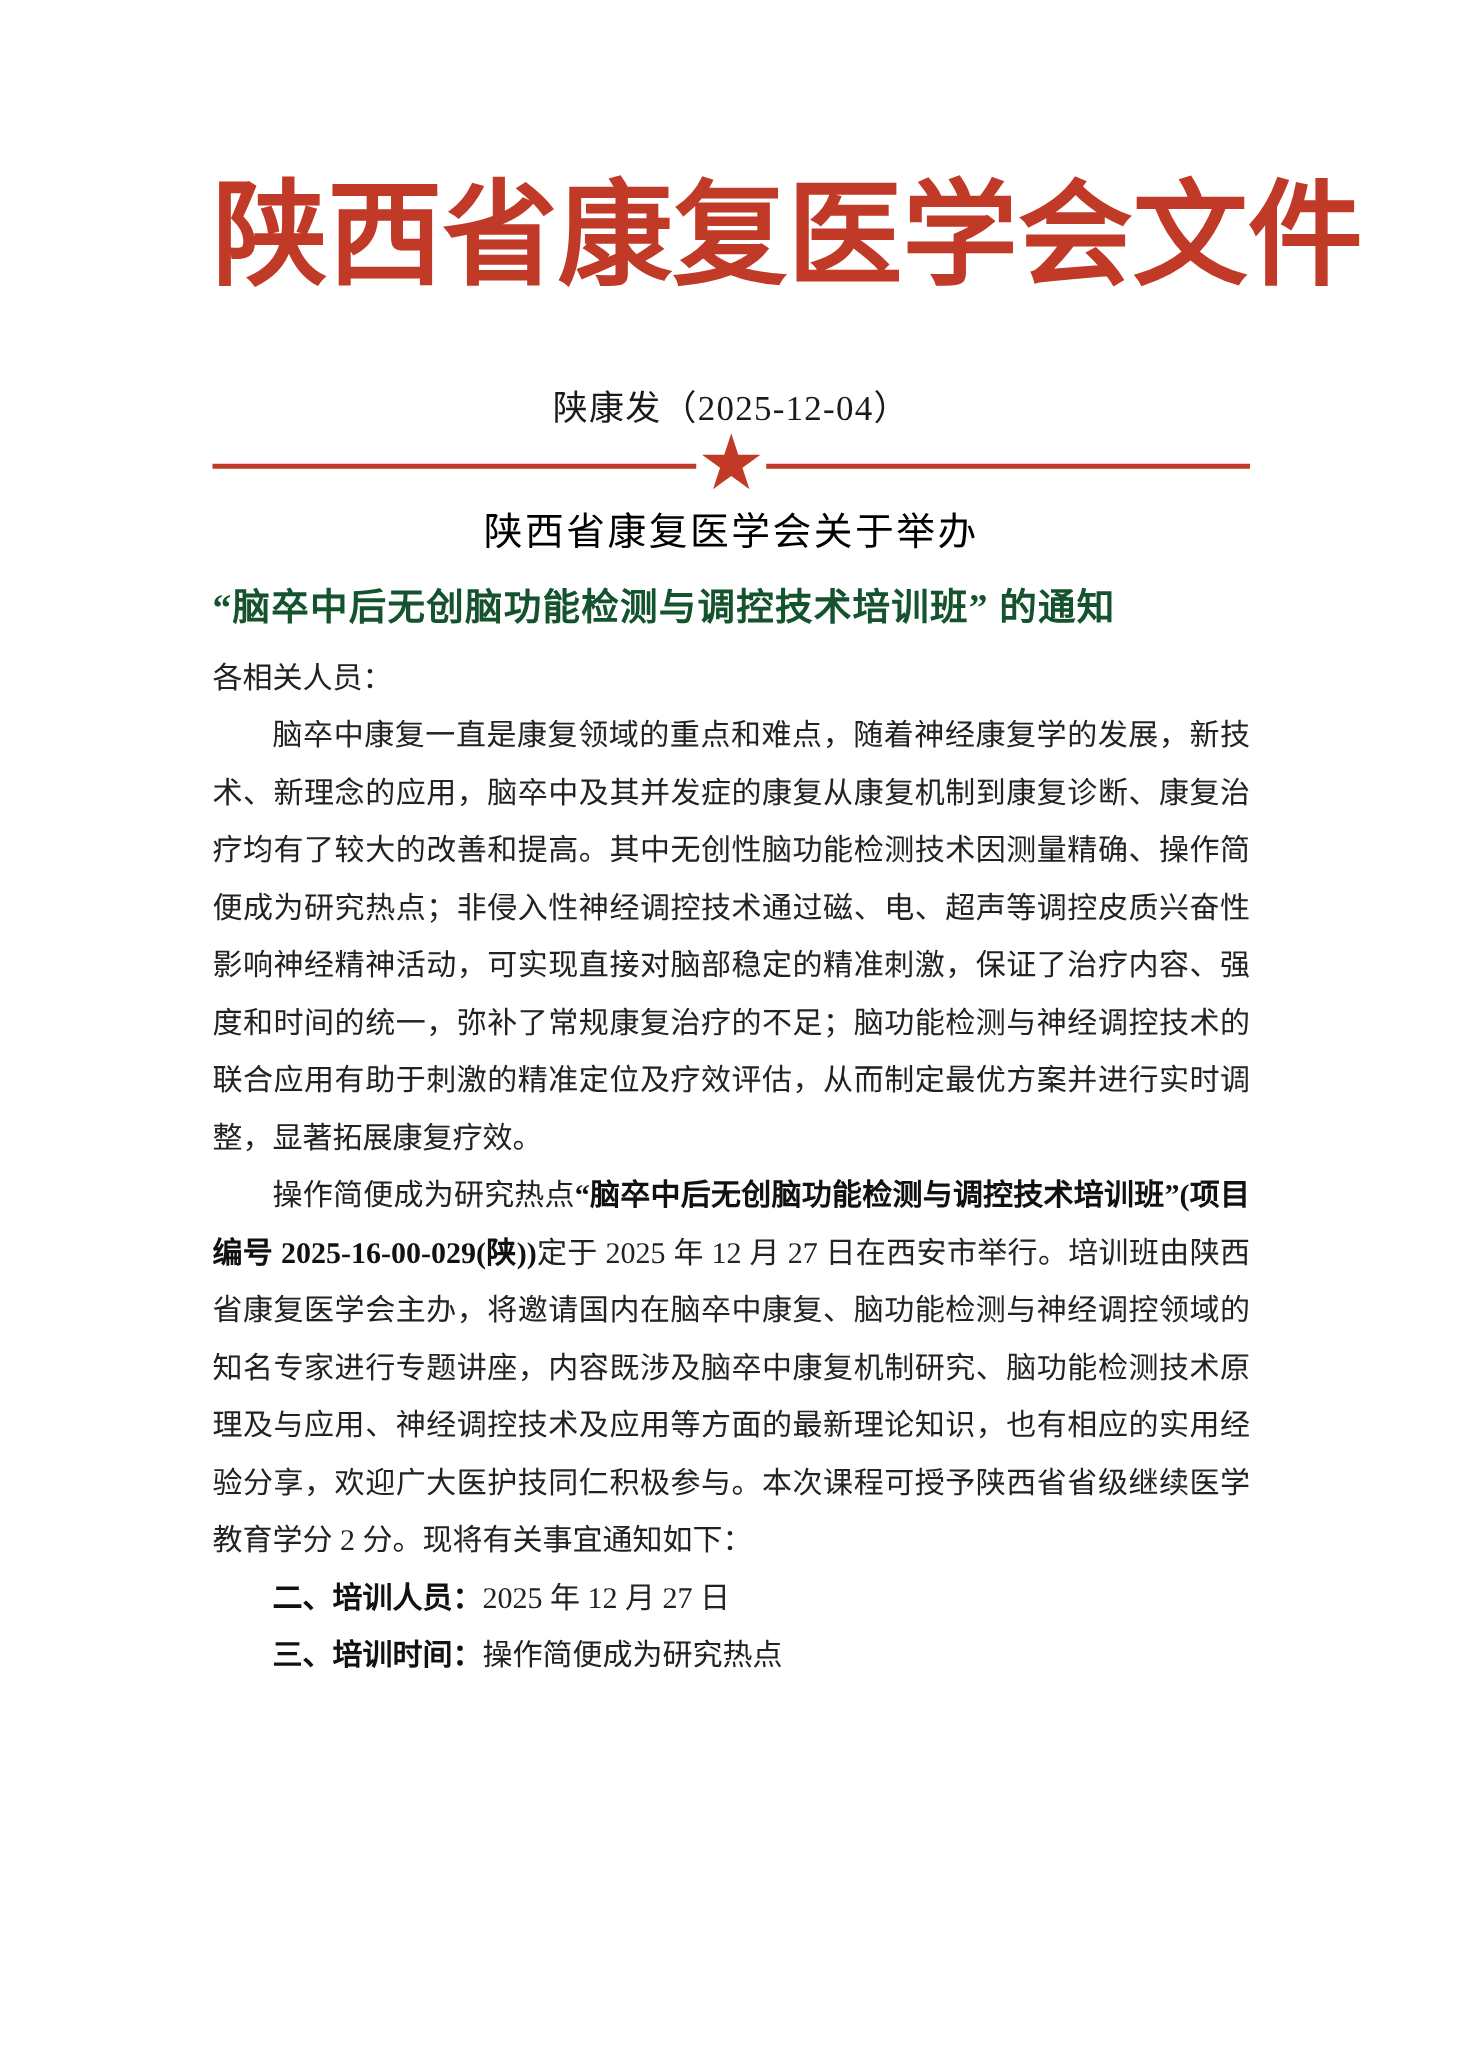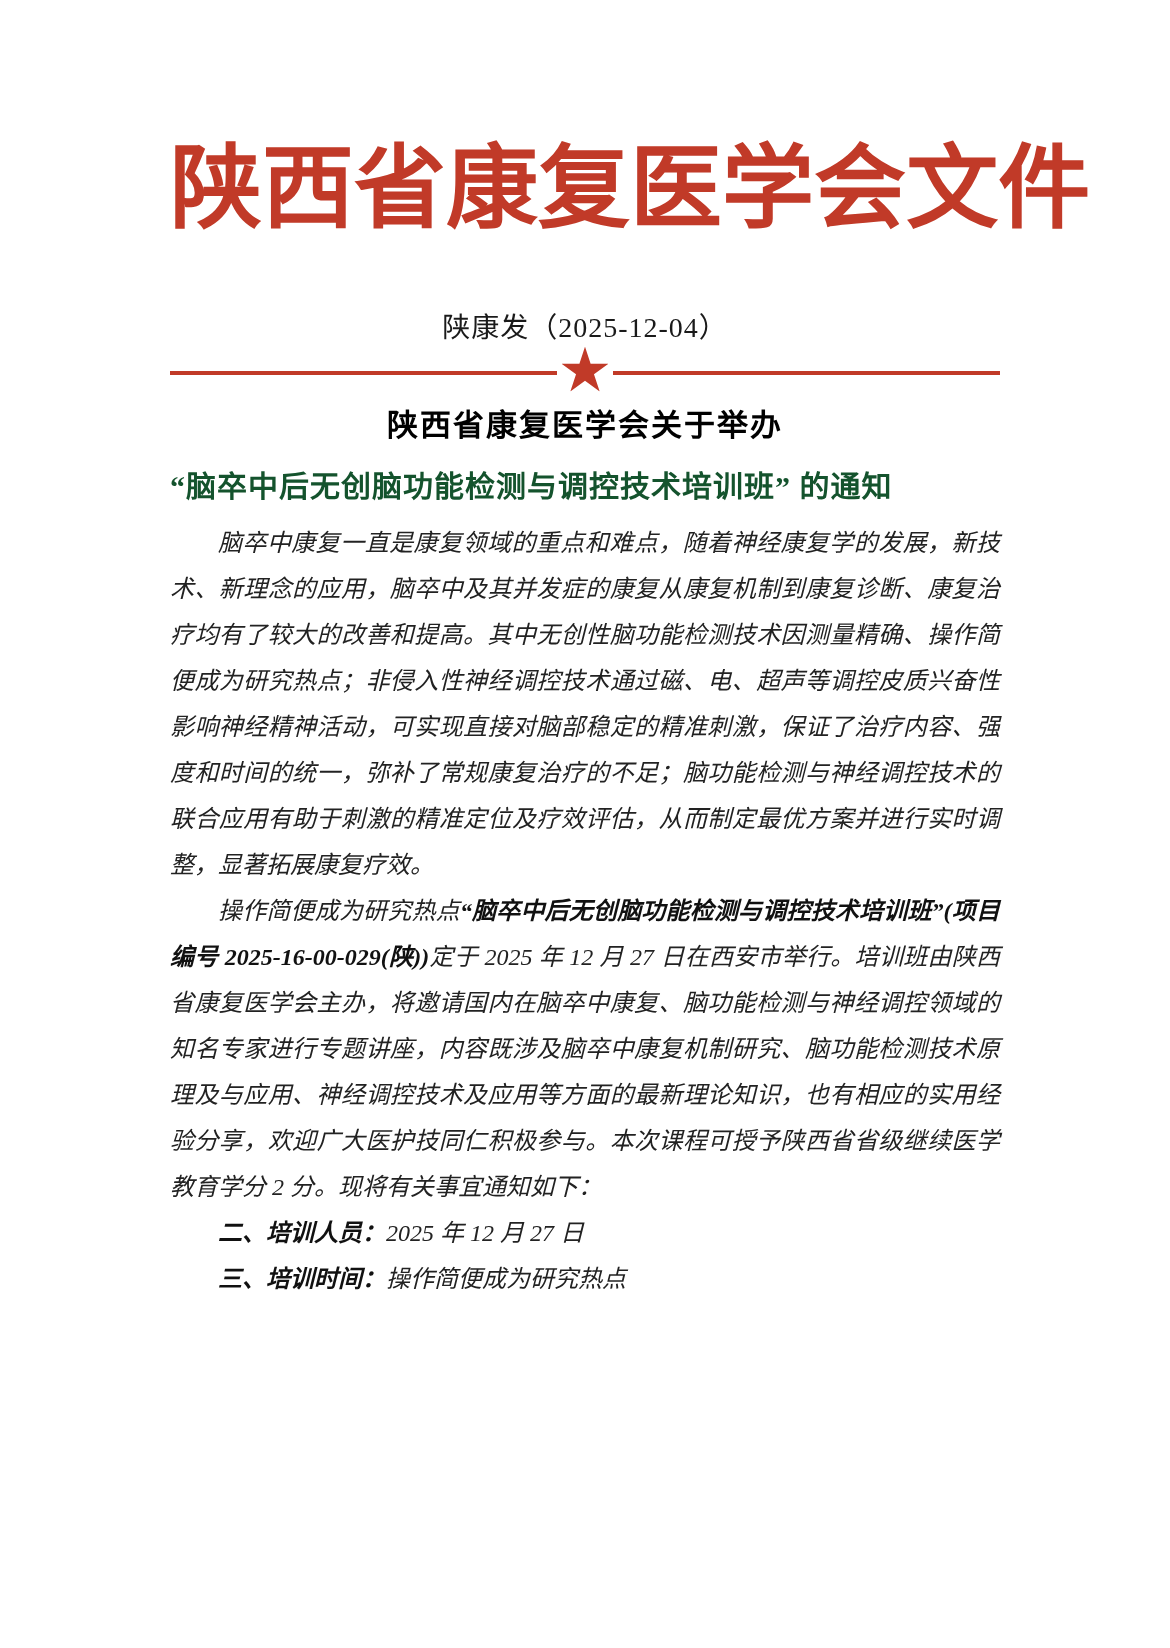--- a/index.html
+++ b/index.html
@@ -55,21 +55,21 @@
     color: var(--accent, #c13a28);
     font-size: 50px;
     line-height: 46px;
     margin: 0 3px;
     transform: translateY(-2px);
   }
   
   .title-line1 {
     margin-top: 10px;
     text-align: center;
-    font-weight: 700;
+    font-weight: 400;
     font-size: 31px;
     line-height: 40px;
     letter-spacing: 2px;
     color: #000;
   }
   .title-line2 {
     margin-top: 20px;
     text-align: left;
     font-weight: 700;
     font-size: 30px;
@@ -79,21 +79,21 @@
   }
   
   .body-text {
     margin-top: 12px;
     font-size: 24px;
     line-height: 46px;
     text-align: justify;
     color: #222;
   }
   .body-text p { margin: 0; }
-  .para { text-indent: 2em; font-style: italic; }
+  .para { text-indent: 2em; }
   .b { font-weight: 700; color: #111; }
 </style>
 </head>
 <body>
 
 <div class="page">
   <div class="content">
 
     <div class="org-title">
         <span>陕</span>
@@ -114,20 +114,21 @@
       <span class="line"></span>
       <span class="star">★</span>
       <span class="line"></span>
     </div>
 
     <div class="title-line1">陕西省康复医学会关于举办</div>
     <div class="title-line2">“脑卒中后无创脑功能检测与调控技术培训班” 的通知</div>
 
     <div class="body-text">
 
+      <p>各相关人员：</p>
 
       <p class="para">
         <span>脑卒中康复一直是康复领域的重点和难点，随着神经康复学的发展，新技术、新理念的应用，脑卒中及其并发症的康复从康复机制到康复诊断、康复治疗均有了较大的改善和提高。其中无创性脑功能检测技术因测量精确、操作简便成为研究热点；非侵入性神经调控技术通过磁、电、超声等调控皮质兴奋性影响神经精神活动，可实现直接对脑部稳定的精准刺激，保证了治疗内容、强度和时间的统一，弥补了常规康复治疗的不足；脑功能检测与神经调控技术的联合应用有助于刺激的精准定位及疗效评估，从而制定最优方案并进行实时调整，显著拓展康复疗效。</span>
       </p>
 
       <p class="para">
         <span>操作简便成为研究热点</span><span class="b">“脑卒中后无创脑功能检测与调控技术培训班”(项目编号 2025-16-00-029(陕))</span><span>定于 2025 年 12 月 27 日在西安市举行。培训班由陕西省康复医学会主办，将邀请国内在脑卒中康复、脑功能检测与神经调控领域的知名专家进行专题讲座，内容既涉及脑卒中康复机制研究、脑功能检测技术原理及与应用、神经调控技术及应用等方面的最新理论知识，也有相应的实用经验分享，欢迎广大医护技同仁积极参与。本次课程可授予陕西省省级继续医学教育学分 2 分。现将有关事宜通知如下：</span>
       </p>
 
 

